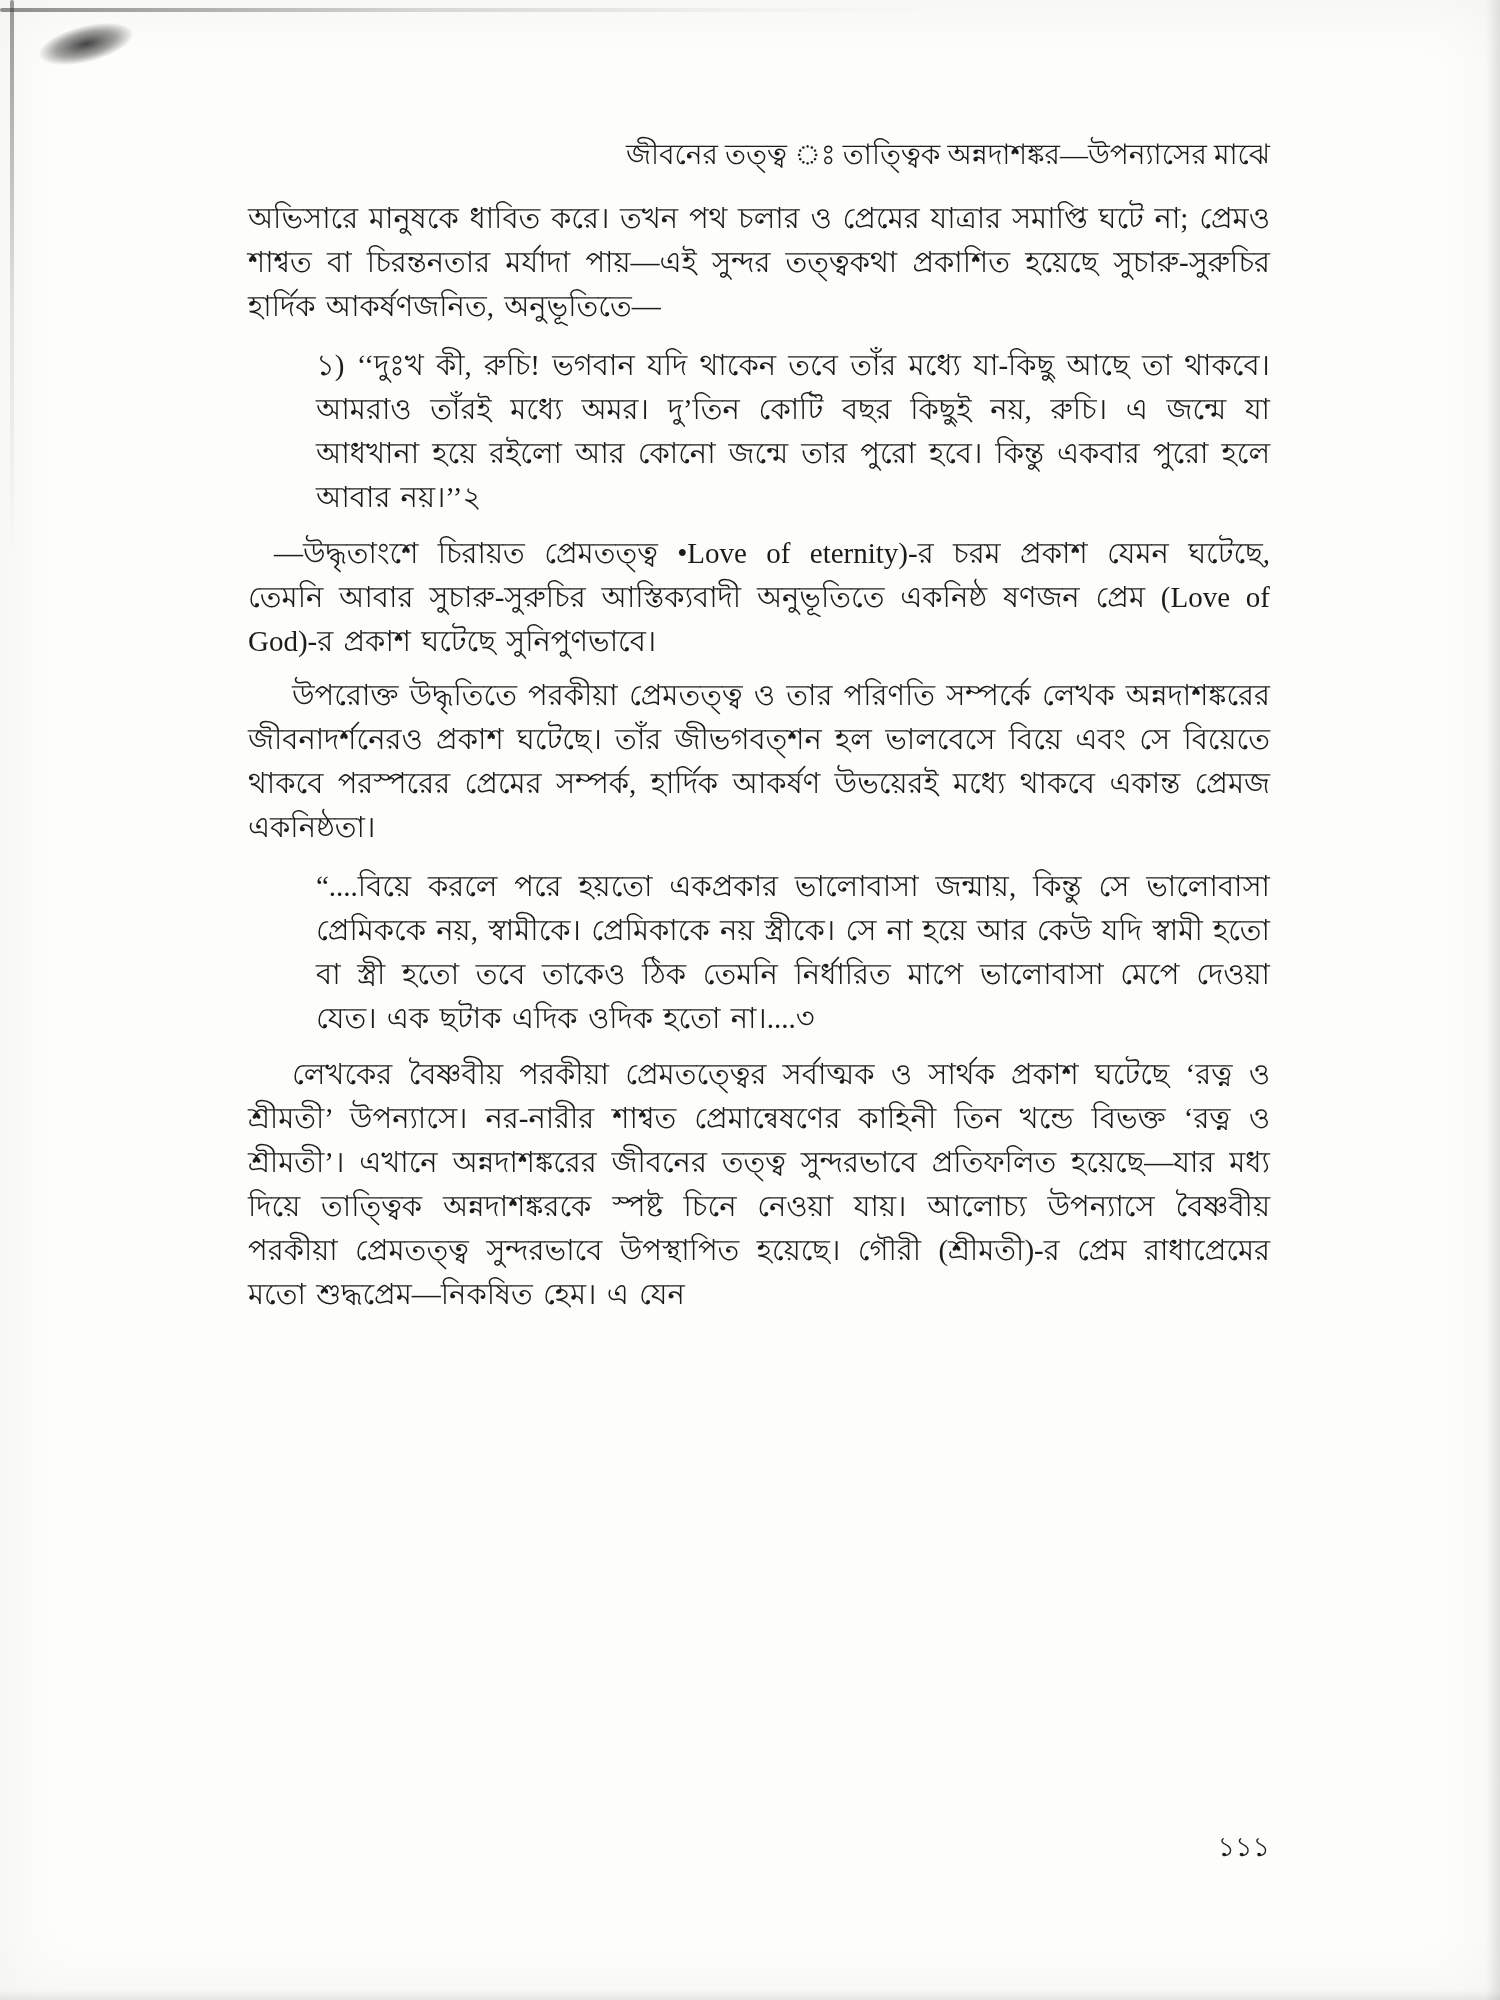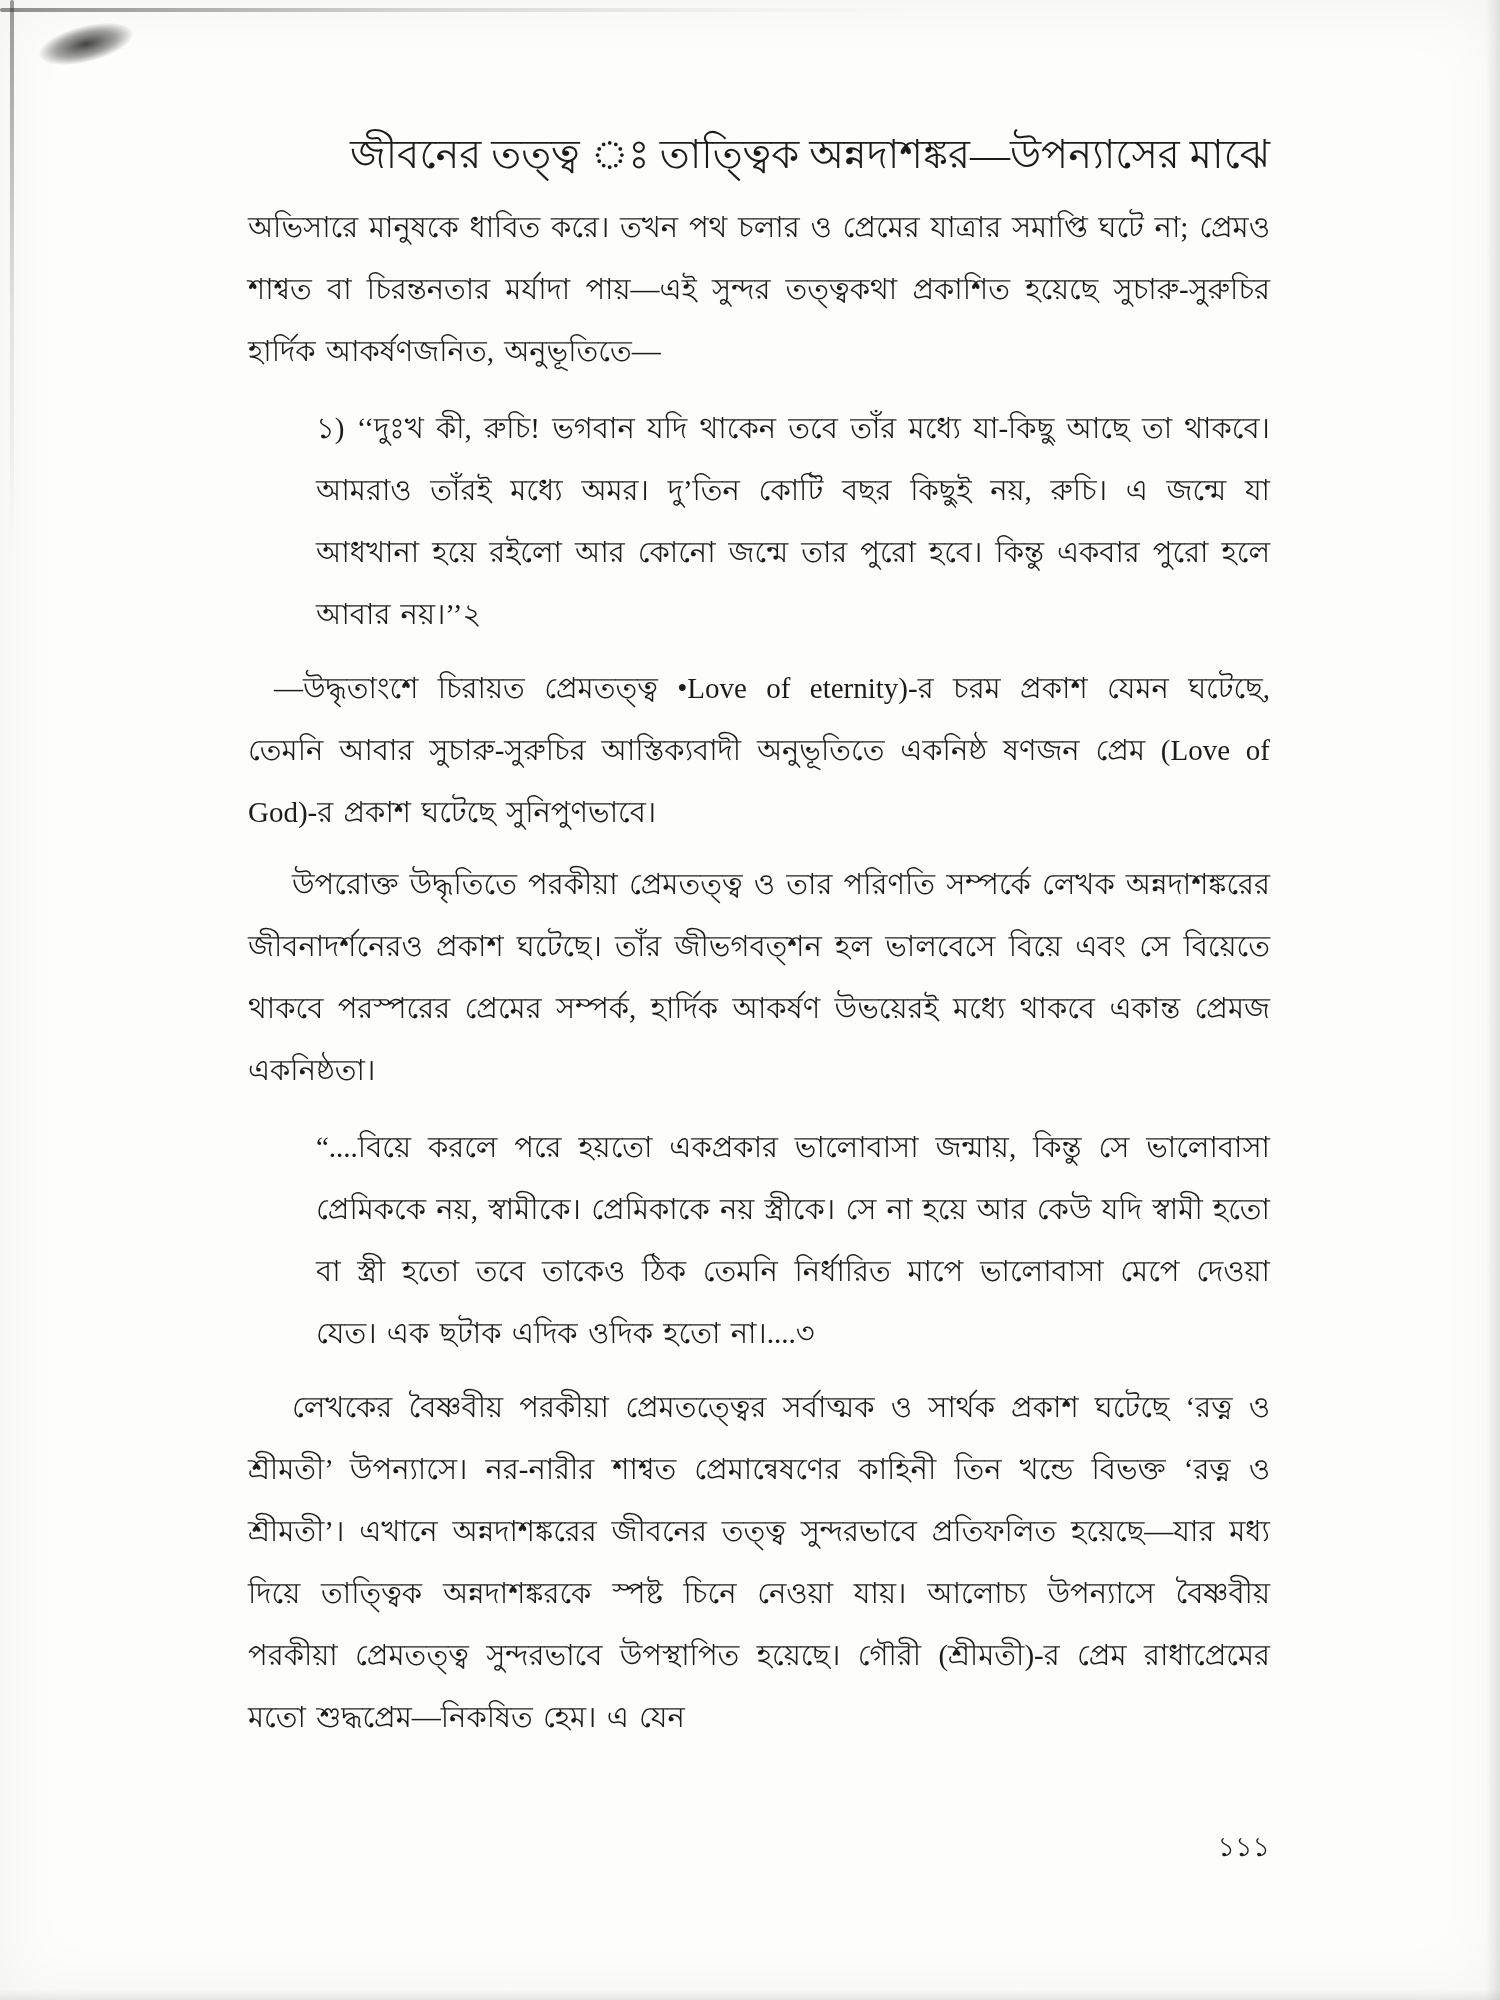--- a/index.html
+++ b/index.html
@@ -55,33 +55,33 @@
     bottom: 0; left: 0;
     width: 100%; height: 10px;
     background: linear-gradient(to top, rgba(130,130,130,0.15), transparent);
   }
 
   .running-head {
     position: absolute;
     top: 134px;
     left: 248px;
     width: 1022px;
-    font-size: 40px;
+    font-size: 28px;
     line-height: 42px;
     text-align: right;
     white-space: nowrap;
   }
 
   .body-text {
     position: absolute;
     top: 196px;
     left: 248px;
     width: 1022px;
     font-size: 29px;
-    line-height: 62px;
+    line-height: 44px;
     text-align: justify;
   }
   .para {
     margin: 0 0 10px 0;
     word-spacing: 3px;
   }
   .para.flush  { text-indent: 0; }
   .para.indent { text-indent: 44px; }
   .para.dash   { text-indent: 26px; }
   .quote {

